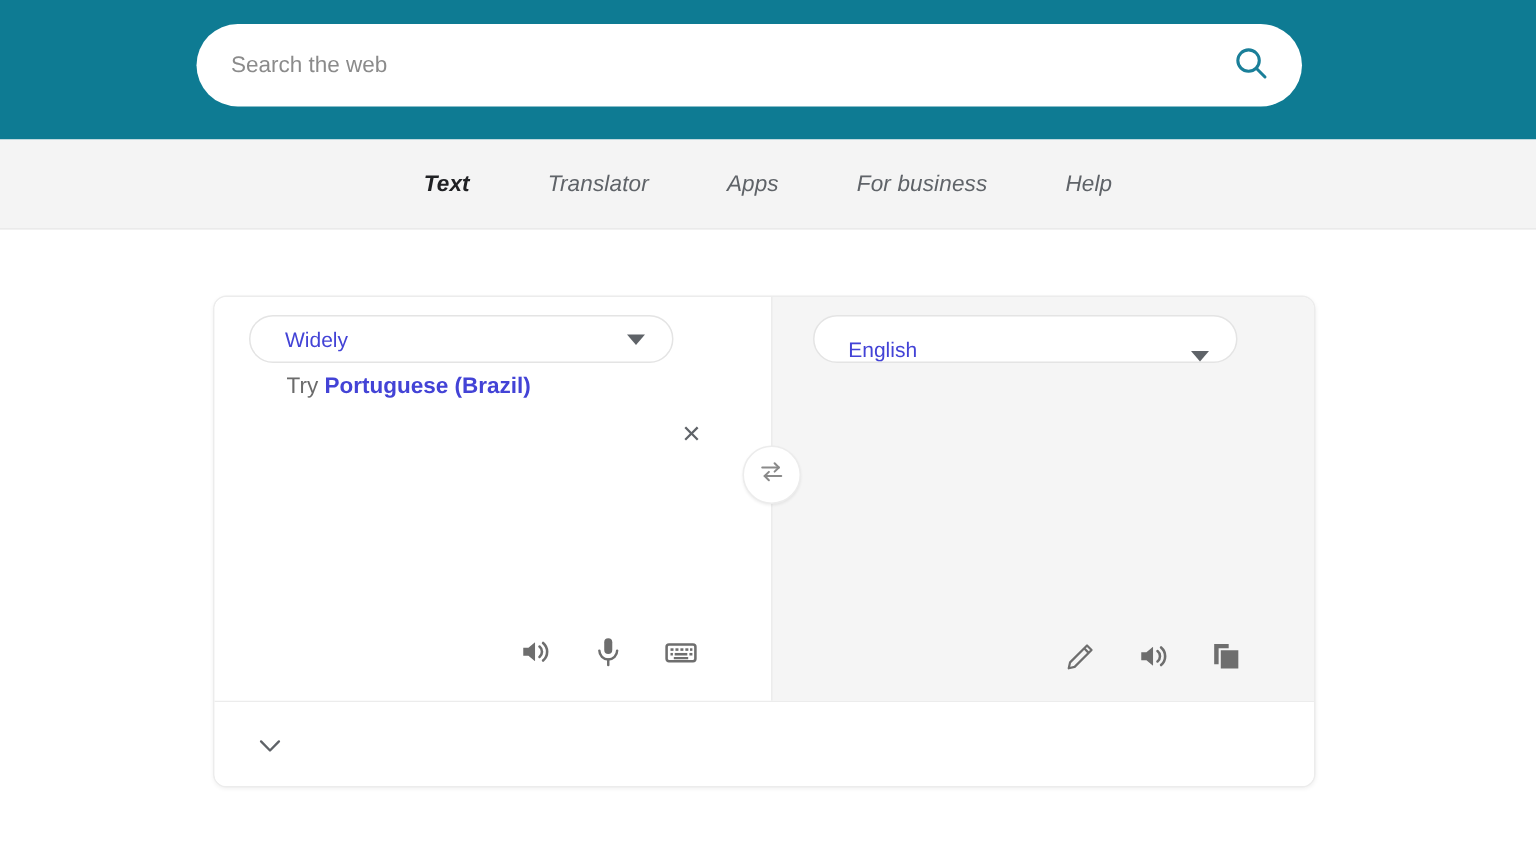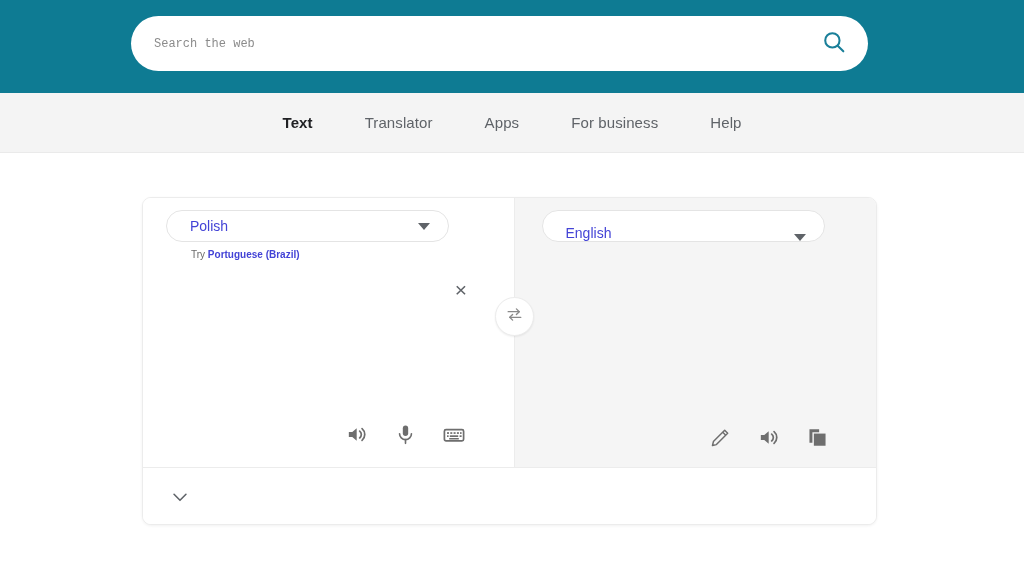--- a/index.html
+++ b/index.html
@@ -28,22 +28,22 @@
     border-radius: 28px;
     display: flex;
     align-items: center;
   }
 
   .search-input {
     flex: 1;
     border: none;
     outline: none;
     background: transparent;
-    font-family: Liberation Mono, monospace;
-    font-size: 12px;
+    font-family: Liberation Sans, sans-serif;
+    font-size: 15px;
     color: #3c4043;
     padding: 0 0 0 23px;
     height: 100%;
   }
   .search-input::placeholder { color: #8b8b8b; }
 
   .search-icon-btn {
     width: 62px; height: 100%;
     display: flex; align-items: center; justify-content: center;
     border: none; background: transparent; cursor: pointer;
@@ -62,20 +62,21 @@
     justify-content: center;
     gap: 0;
   }
   .nav-item {
     font-size: 15px;
     color: #5f6368;
     padding: 0 26px;
     cursor: pointer;
     white-space: nowrap;
     letter-spacing: .1px;
+    font-style: italic;
   }
   .nav-item.active { color: #202124; font-weight: bold; }
 
   
   .card {
     position: absolute;
     left: 142px; top: 197px;
     width: 735px; height: 328px;
     background: #ffffff;
     border: 1px solid #ececec;
@@ -127,21 +128,21 @@
     width: 0; height: 0;
     border-left: 6px solid transparent;
     border-right: 6px solid transparent;
     border-top: 7px solid #5f6368;
     margin-right: 18px;
   }
 
   .try-line {
     position: absolute;
     left: 48px; top: 51px;
-    font-size: 10px;
+    font-size: 15px;
     color: #6b6b6b;
     white-space: nowrap;
   }
   .try-line b { color: #4343d6; font-weight: bold; }
 
   .big-text {
     position: absolute;
     font-size: 46px;
     color: #202124;
     font-weight: normal;
@@ -239,21 +240,21 @@
   <div class="nav-item">Help</div>
 </div>
 
 <div class="card">
 
   <div class="panes">
 
     <div class="pane pane-source">
 
       <div class="lang-select lang-source">
-        <span class="lang-label">Polish</span>
+        <span class="lang-label">Widely</span>
         <span class="caret"></span>
       </div>
 
       <div class="try-line">
         <span>Try</span>
         <b>Portuguese (Brazil)</b>
       </div>
 
 
       <button class="clear-btn">

